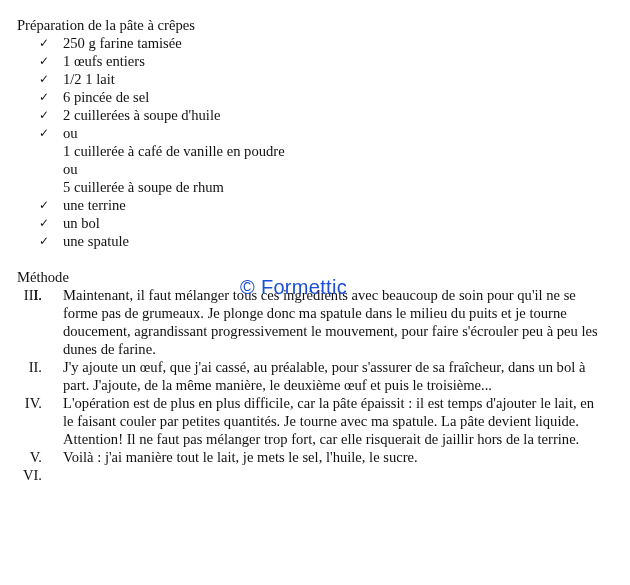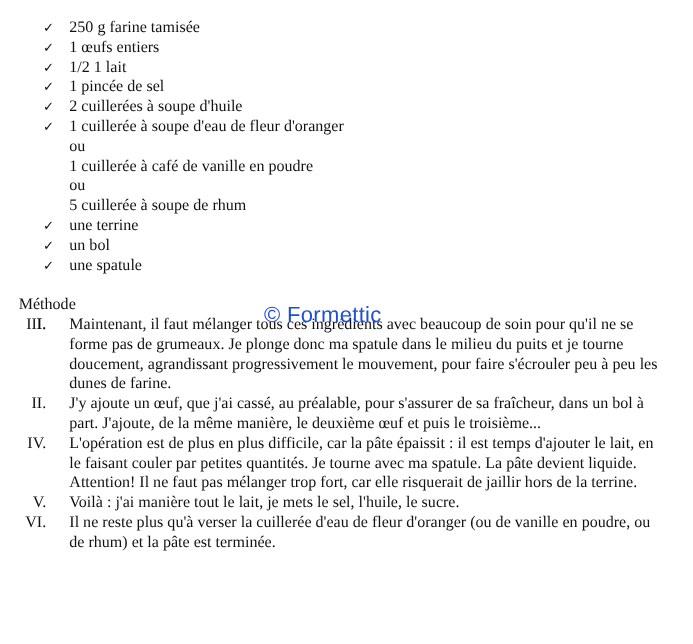--- a/index.html
+++ b/index.html
@@ -21,28 +21,29 @@
     .watermark {
       position: absolute; left: 240px; top: 278px;
       font-family: "Liberation Sans", "DejaVu Sans", sans-serif;
       font-size: 20px; color: #1d4ed8; letter-spacing: 0.3px;
     }
   </style>
 </head>
 <body>
 
 <div class="doc">
+  <div class="line">Préparation de la pâte à crêpes</div>
 
   <ul class="checklist">
     <li><span class="check">✓</span><span>250 g farine tamisée</span></li>
     <li><span class="check">✓</span><span>1 œufs entiers</span></li>
     <li><span class="check">✓</span><span>1/2 1 lait</span></li>
-    <li><span class="check">✓</span><span>1 pincée de sel</span></li>
+    <li><span class="check">✓</span><span>6 pincée de sel</span></li>
     <li><span class="check">✓</span><span>2 cuillerées à soupe d'huile</span></li>
-    <li><span class="check">✓</span><span>1 cuillerée à soupe d'eau de fleur d'oranger</span></li>
+    <li><span class="check">✓</span></li>
   </ul>
   <div class="alt line">ou</div>
   <div class="alt line">1 cuillerée à café de vanille en poudre</div>
   <div class="alt line">ou</div>
   <div class="alt line">5 cuillerée à soupe de rhum</div>
 
   <ul class="checklist">
     <li><span class="check">✓</span><span>une terrine</span></li>
     <li><span class="check">✓</span><span>un bol</span></li>
     <li><span class="check">✓</span><span>une spatule</span></li>
@@ -50,17 +51,17 @@
 
   <div class="spacer"></div>
 
   <div class="line">Méthode</div>
   <ol class="steps">
     <li><span class="numeral">I.</span></li>
     <li><span class="numeral">III.</span><span>Maintenant, il faut mélanger tous ces ingrédients avec beaucoup de soin pour qu'il ne se forme pas de grumeaux. Je plonge donc ma spatule dans le milieu du puits et je tourne doucement, agrandissant progressivement le mouvement, pour faire s'écrouler peu à peu les dunes de farine.</span></li>
     <li><span class="numeral">II.</span><span>J'y ajoute un œuf, que j'ai cassé, au préalable, pour s'assurer de sa fraîcheur, dans un bol à part. J'ajoute, de la même manière, le deuxième œuf et puis le troisième...</span></li>
     <li><span class="numeral">IV.</span><span>L'opération est de plus en plus difficile, car la pâte épaissit : il est temps d'ajouter le lait, en le faisant couler par petites quantités. Je tourne avec ma spatule. La pâte devient liquide. Attention! Il ne faut pas mélanger trop fort, car elle risquerait de jaillir hors de la terrine.</span></li>
     <li><span class="numeral">V.</span><span>Voilà : j'ai manière tout le lait, je mets le sel, l'huile, le sucre.</span></li>
-    <li><span class="numeral">VI.</span><span>Il ne reste plus qu'à verser la cuillerée d'eau de fleur d'oranger (ou de vanille en poudre, ou de rhum) et la pâte est terminée.</span></li>
+    <li><span class="numeral">VI.</span></li>
   </ol>
 </div>
 
 <div class="watermark">© Formettic</div>
 
 </body></html>

